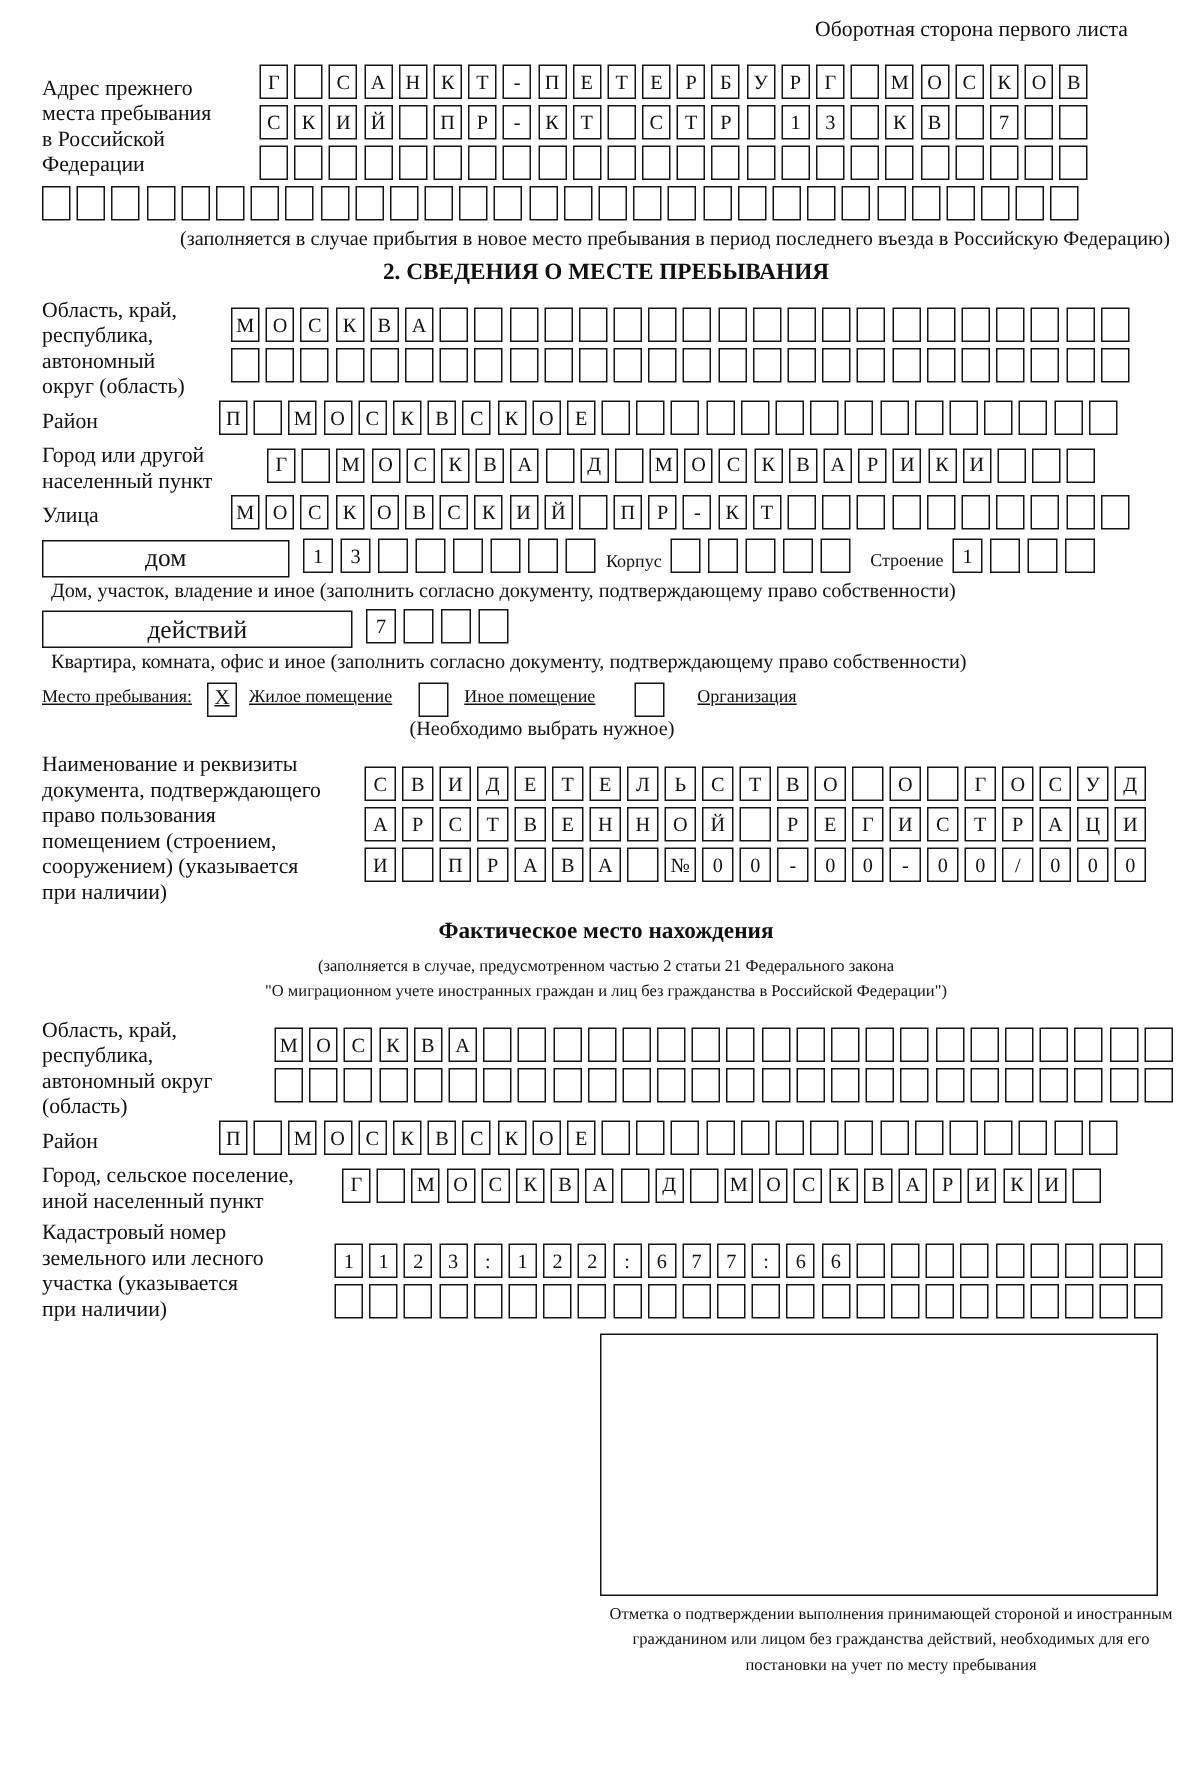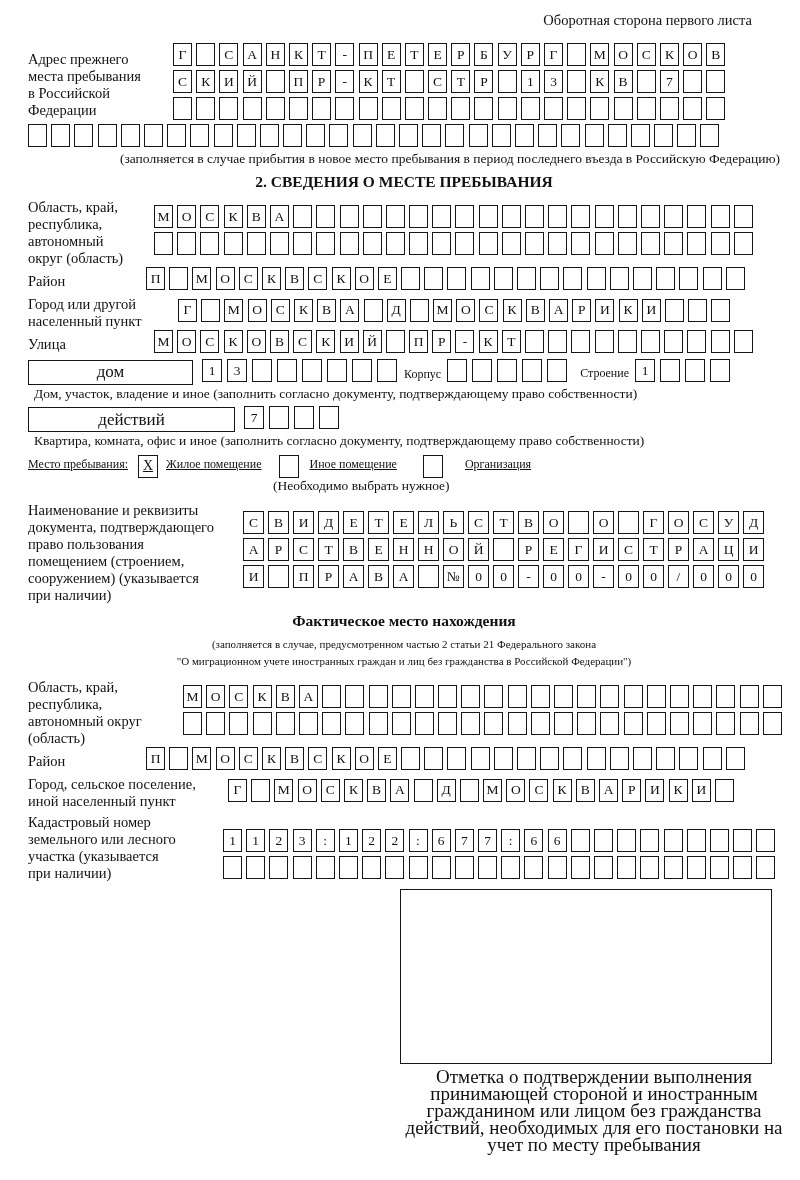--- a/index.html
+++ b/index.html
@@ -29,21 +29,21 @@
     align-items:center;justify-content:center;font-size:17px;flex:none;background:#fff;
   }
   .inline-lbl{font-size:12px;padding-top:3px;flex:none;}
   .chk{
     box-sizing:border-box;width:20px;height:23px;border:1.6px solid #161616;flex:none;
     display:inline-flex;align-items:center;justify-content:center;font-size:14px;background:#fff;
   }
   .mesto-row{display:flex;align-items:flex-start;margin-top:5px;text-decoration:underline;}
   .stamp-wrap{margin-left:372px;width:388px;margin-top:6px;}
   .stamp-box{box-sizing:border-box;width:372px;height:175px;border:1.6px solid #161616;background:#fff;}
-  .stamp-caption{font-size:19px;text-align:center;margin-top:4px;line-height:17px;}
+  .stamp-caption{font-size:11px;text-align:center;margin-top:4px;line-height:17px;}
   .notes{text-align:center;font-size:11px;line-height:17px;}
 </style>
 </head>
 <body>
 
 <div class="hdr-note">Оборотная сторона первого листа</div>
 
 <div class="field">
   <div class="field-label" style="width:145px">Адрес прежнего
 места пребывания

